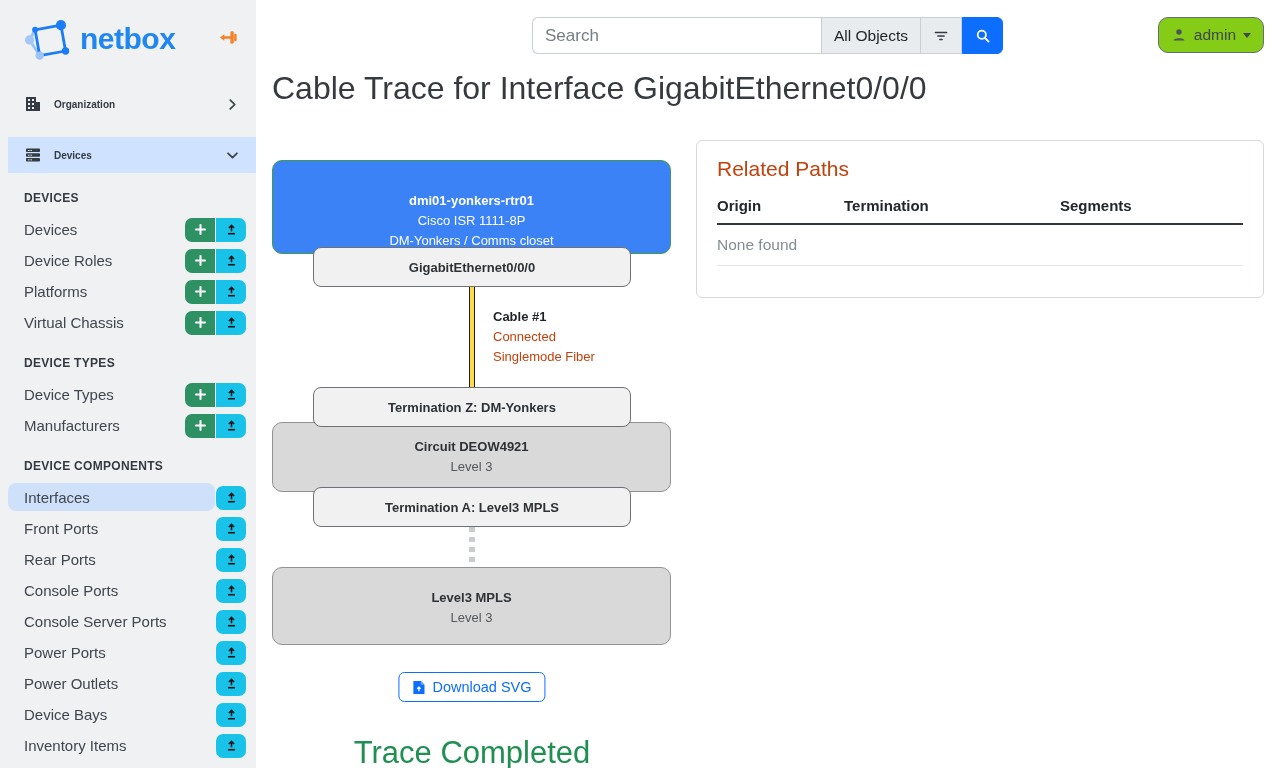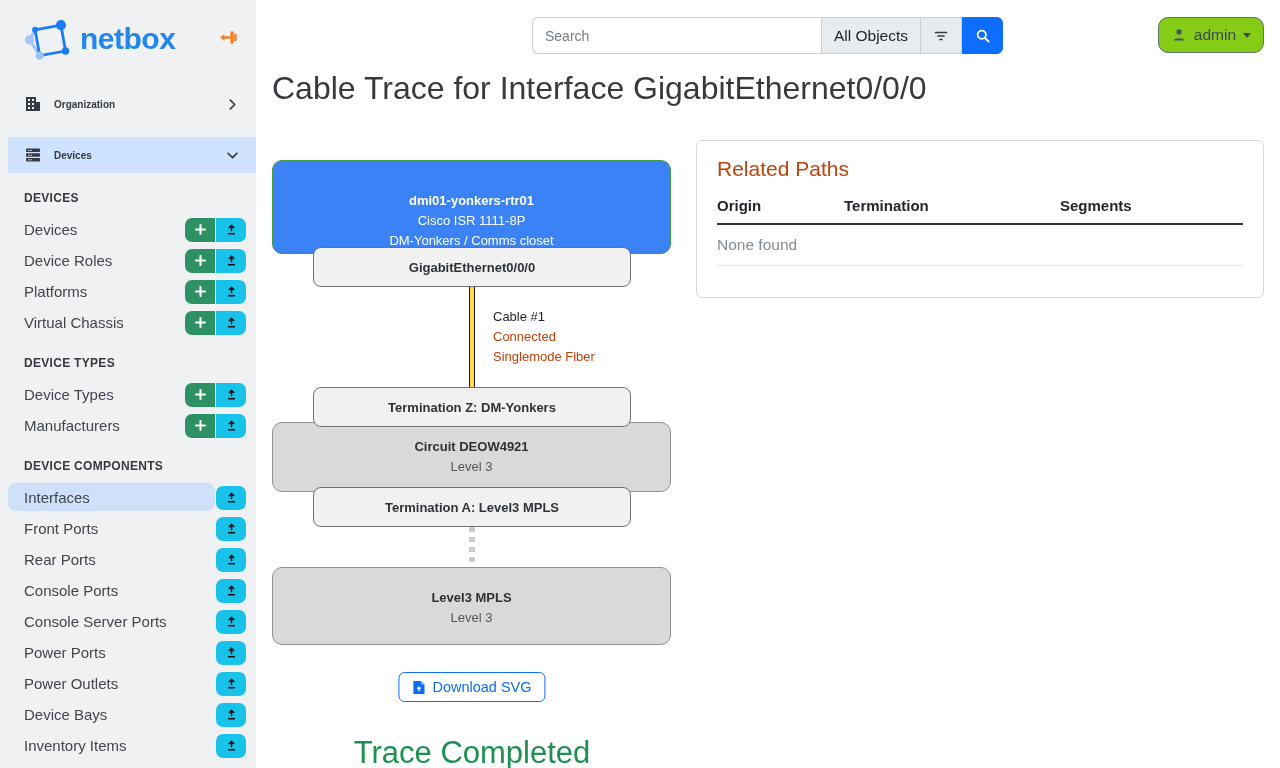--- a/index.html
+++ b/index.html
@@ -32,21 +32,21 @@
   .btn-pair { margin-left:auto; display:flex; gap:1px; position:relative; z-index:1; }
   .pill { width:30px; height:24px; border:none; display:flex; align-items:center;
     justify-content:center; cursor:pointer; }
   .pill.add { background:#2e9163; border-radius:7px 0 0 7px; }
   .pill.imp { background:#19c2e8; border-radius:0 7px 7px 0; }
   .pill.imp.solo { border-radius:7px; }
 
   
   .search-group { position:absolute; left:532px; top:17px; height:37px; display:flex; }
   .search-input { width:289px; height:37px; border:1px solid #c8cfd6; border-right:none;
-    border-radius:6px 0 0 6px; padding:0 12px; font-size:14px; color:#212529;
+    border-radius:6px 0 0 6px; padding:0 12px; font-size:17px; color:#212529;
     font-family:"Liberation Sans", sans-serif; outline:none; }
   .search-input::placeholder { color:#757d85; }
   .scope-btn { width:100px; height:37px; background:#e9ecef; border:1px solid #c8cfd6;
     font-size:15.5px; color:#212529; cursor:pointer; font-family:"Liberation Sans", sans-serif; }
   .filter-btn { width:41px; height:37px; background:#e9ecef; border:1px solid #c8cfd6;
     border-left:none; display:flex; align-items:center; justify-content:center; cursor:pointer; }
   .go-btn { width:41px; height:37px; background:#0d6efd; border:1px solid #0d6efd;
     border-radius:0 6px 6px 0; display:flex; align-items:center; justify-content:center; cursor:pointer; }
   .user-btn { position:absolute; right:16px; top:17px; height:36px; padding:0 12px;
     background:#84cc16; border:1px solid #646e78; border-radius:10px; display:flex;
@@ -75,21 +75,21 @@
   .box-termz { top:227px; }
   .box-terma { top:327px; }
   .box-gray { background:#d9d9d9; border:1px solid #8f9396; z-index:2; }
   .box-circuit { left:0; top:262px; height:70px; padding-top:14px; }
   .box-far { left:0; top:407px; height:78px; padding-top:20px; }
   .box-gray .t-name { font-size:13px; font-weight:700; color:#2e3236; line-height:20px; }
   .box-gray .t-sub { font-size:13px; color:#54585c; line-height:20px; }
   .cable-line { position:absolute; left:197px; top:127px; width:6px; height:100px;
     background:#ffd84d; border-left:1px solid #1c1c1c; border-right:1px solid #1c1c1c; z-index:2; }
   .cable-label { position:absolute; left:221px; top:147px; text-align:left; z-index:4; }
-  .cable-label .c1 { font-size:13px; font-weight:400; color:#1f2327; line-height:20px; }
+  .cable-label .c1 { font-size:13px; font-weight:700; color:#1f2327; line-height:20px; }
   .cable-label .c2 { font-size:13px; color:#c2410c; line-height:20px; }
   .dash-line { position:absolute; left:197px; top:367px; width:6px; height:40px;
     background:repeating-linear-gradient(to bottom, #c7ccd1 0 5px, transparent 5px 10px); }
   .dl-btn { position:absolute; left:50%; top:512px; transform:translateX(-50%);
     height:30px; padding:0 13px; background:#fff; border:1px solid #0d6efd; border-radius:6px;
     color:#0d6efd; font-size:14.5px; display:flex; align-items:center; gap:7px; cursor:pointer;
     font-family:"Liberation Sans", sans-serif; white-space:nowrap; }
   .trace-status { position:absolute; left:0; top:575px; width:100%; text-align:center;
     font-size:31px; color:#1f8f52; }
 

